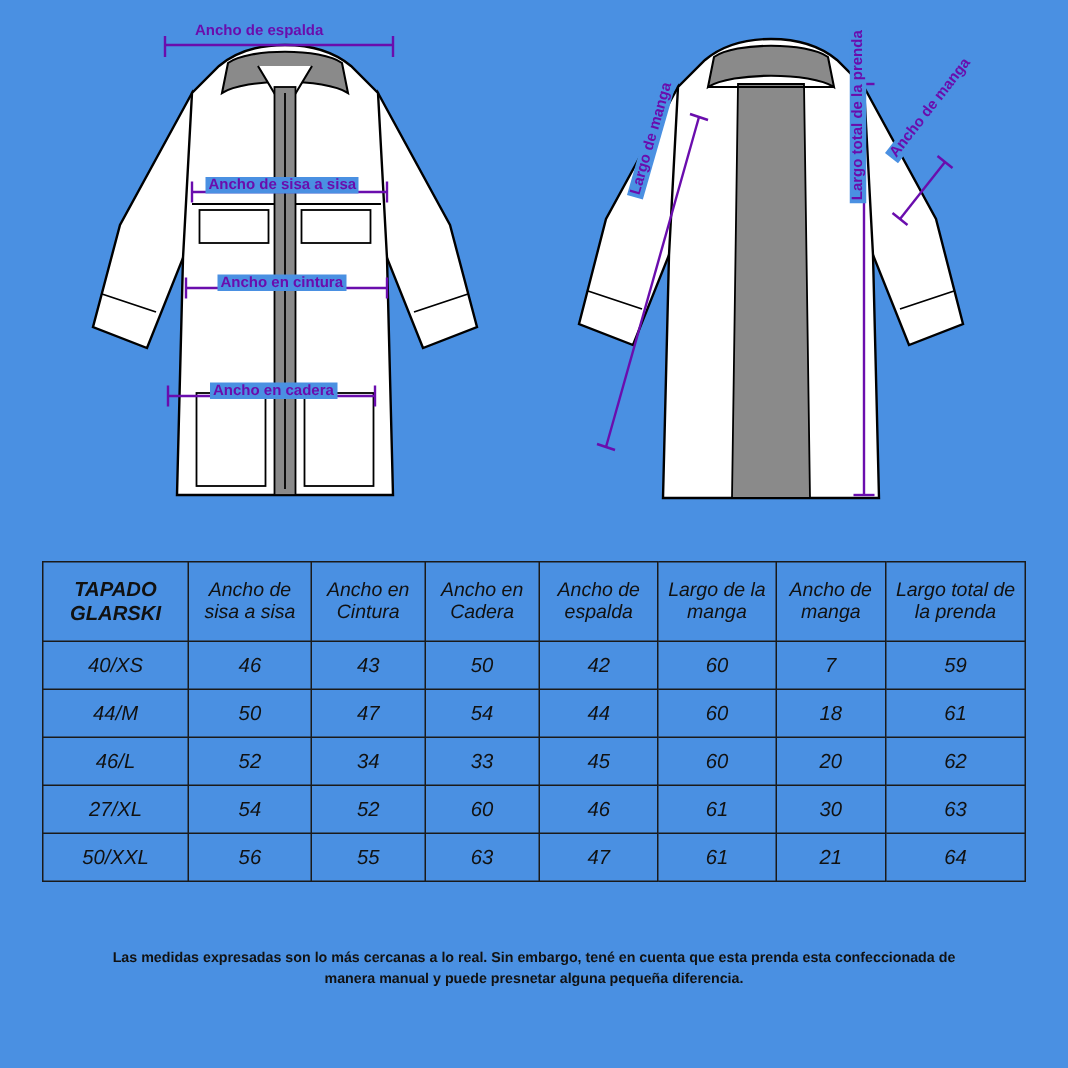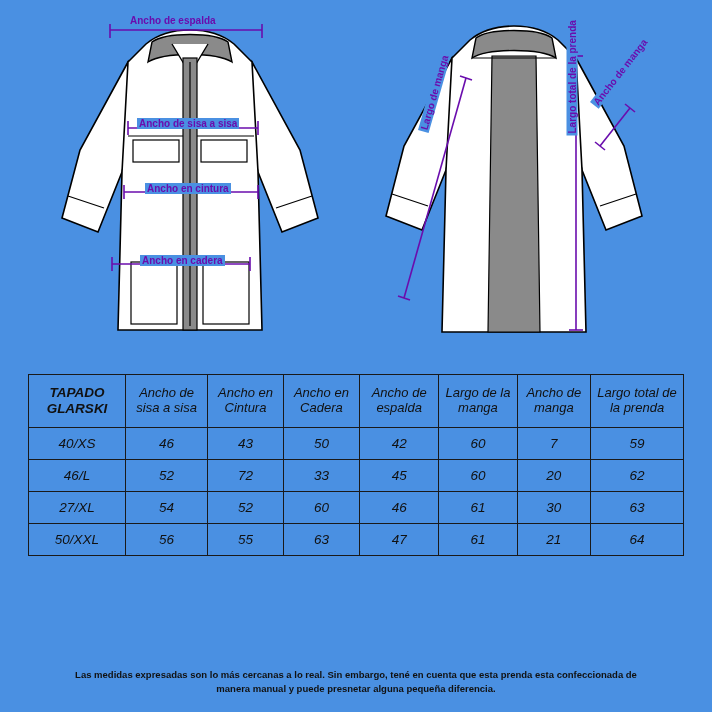--- a/index.html
+++ b/index.html
@@ -60,21 +60,21 @@
   }
   thead th.corner{
     font-weight:700;
     font-size:13.5px;
   }
   tbody td:first-child{font-size:13.5px;}
 
   .footnote{
     position:absolute;
     left:0;right:0;
-    top:668px;
+    top:632px;
     text-align:center;
     font-size:9.5px;
     font-weight:700;
     color:#111;
     line-height:1.45;
     padding:0 70px;
   }
 </style>
 </head>
 <body>
@@ -198,23 +198,33 @@
           <td>40/XS</td>
           <td>46</td>
           <td>43</td>
           <td>50</td>
           <td>42</td>
           <td>60</td>
           <td>7</td>
           <td>59</td>
         </tr>
         <tr>
+          <td>44/M</td>
+          <td>50</td>
+          <td>47</td>
+          <td>54</td>
+          <td>44</td>
+          <td>60</td>
+          <td>18</td>
+          <td>61</td>
+        </tr>
+        <tr>
           <td>46/L</td>
           <td>52</td>
-          <td>72</td>
+          <td>34</td>
           <td>33</td>
           <td>45</td>
           <td>60</td>
           <td>20</td>
           <td>62</td>
         </tr>
         <tr>
           <td>27/XL</td>
           <td>54</td>
           <td>52</td>

